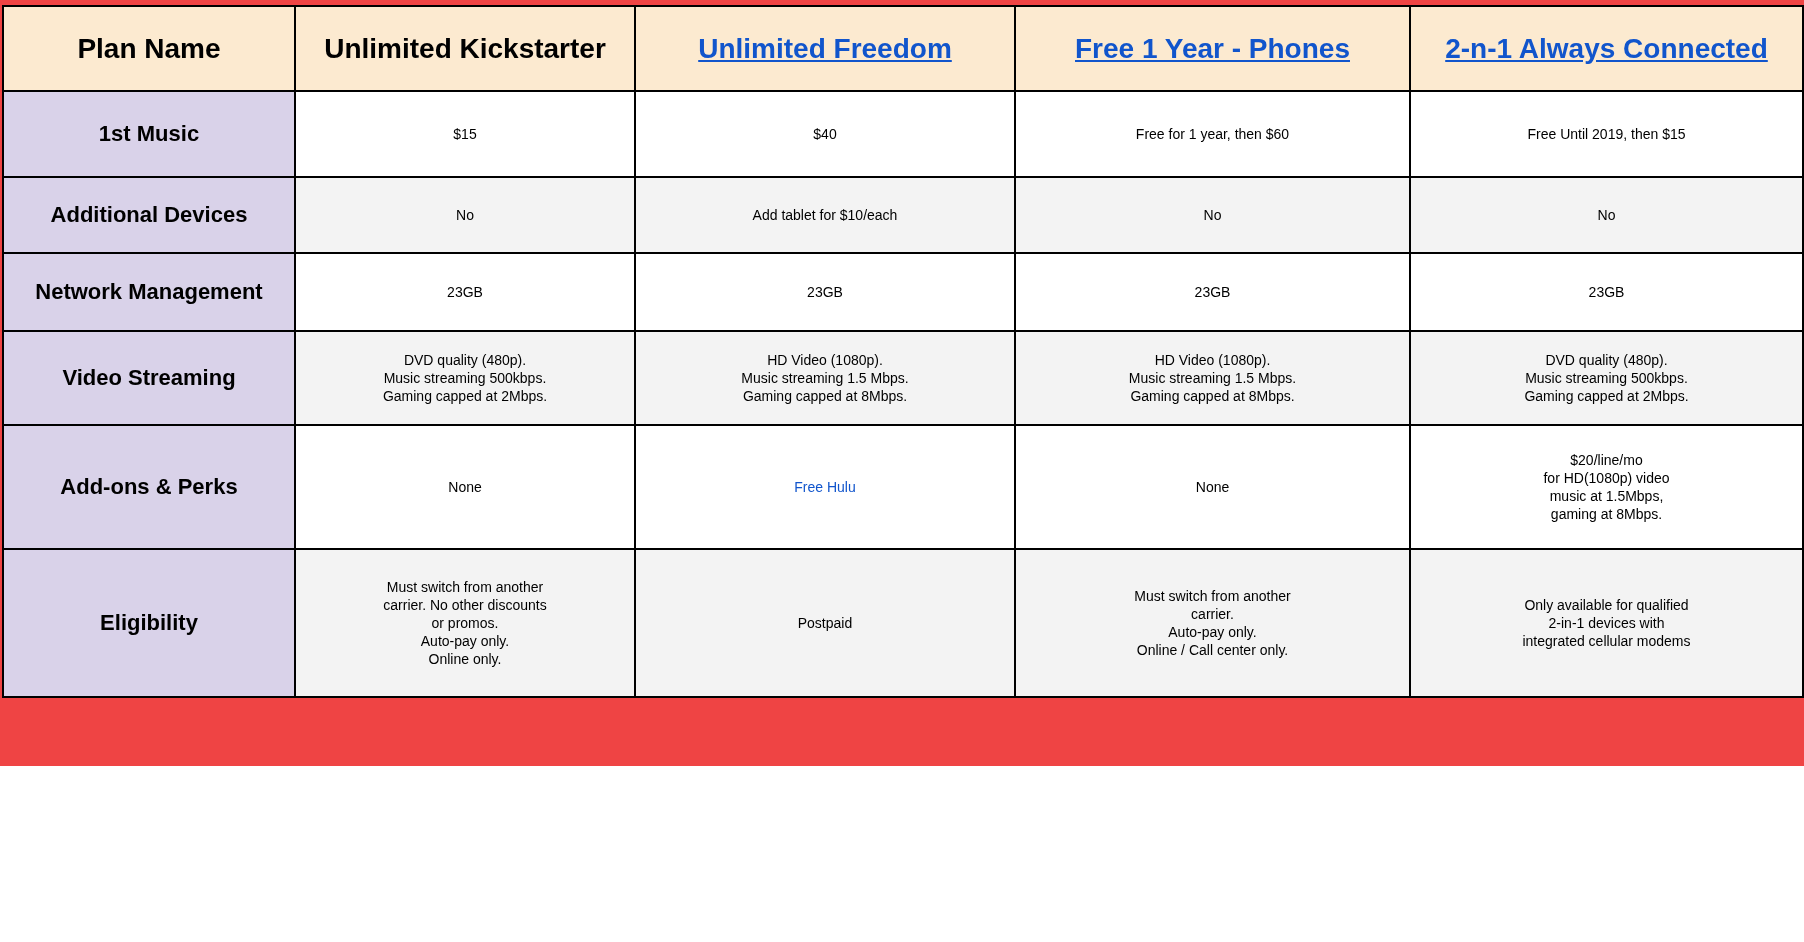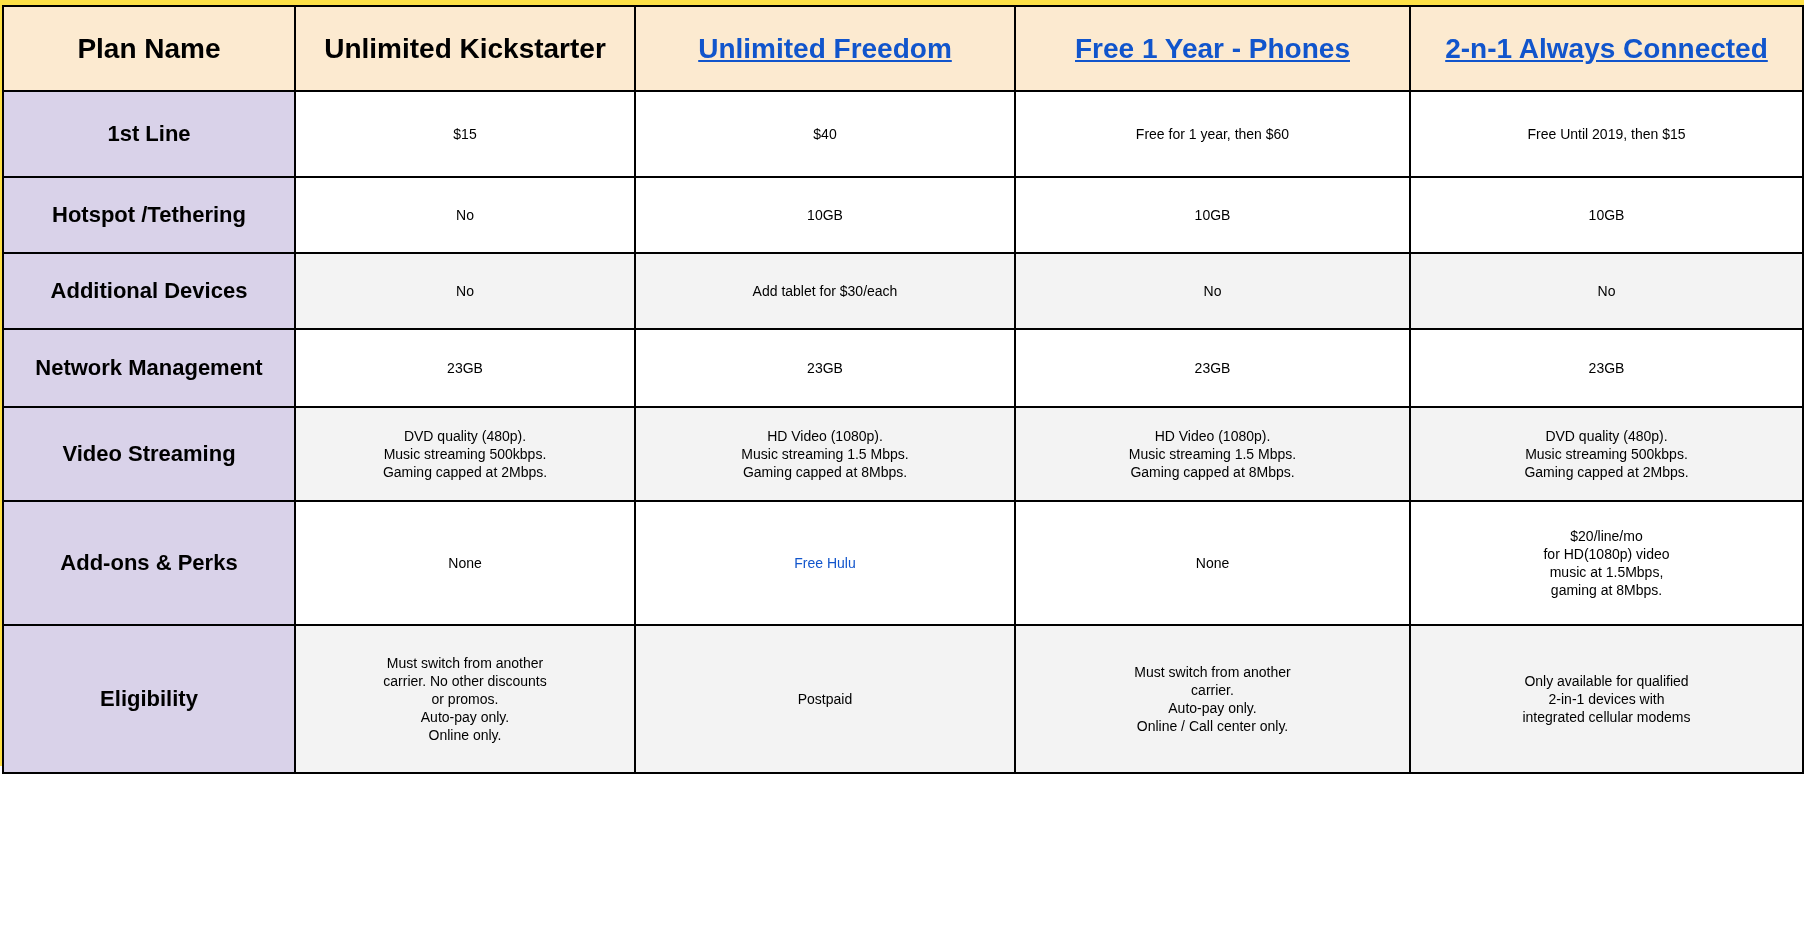--- a/index.html
+++ b/index.html
@@ -11,21 +11,21 @@
     width: 1804px;
     height: 942px;
     font-family: "Liberation Sans", sans-serif;
     overflow: hidden;
   }
   #sheet {
     position: absolute;
     left: 0; top: 0;
     width: 1804px;
     height: 766px;
-    background: #fde047;
+    background: #ef4444;
     box-sizing: border-box;
   }
   table.plan-table {
     position: absolute;
     left: 2px;
     top: 5px;
     width: 1800px;
     border-collapse: collapse;
     table-layout: fixed;
     background: #ffffff;
@@ -106,40 +106,33 @@
         <th class="plain-head">Plan Name</th>
         <th class="plain-head">Unlimited Kickstarter</th>
         <th class="link-head">Unlimited Freedom</th>
         <th class="link-head">Free 1 Year - Phones</th>
         <th class="link-head">2-n-1 Always Connected</th>
       </tr>
     </thead>
     <tbody>
 
       <tr class="white r-1st-line">
-        <th class="row-label">1st Line</th>
+        <th class="row-label">1st Music</th>
         <td class="cell">$15</td>
         <td class="cell">$40</td>
         <td class="cell">Free for 1 year, then $60</td>
         <td class="cell">Free Until 2019, then $15</td>
       </tr>
 
 
-      <tr class="white r-hotspot">
-        <th class="row-label">Hotspot /Tethering</th>
-        <td class="cell">No</td>
-        <td class="cell">10GB</td>
-        <td class="cell">10GB</td>
-        <td class="cell">10GB</td>
-      </tr>
 
       <tr class="grey r-add-devices">
         <th class="row-label">Additional Devices</th>
         <td class="cell">No</td>
-        <td class="cell">Add tablet for $30/each</td>
+        <td class="cell">Add tablet for $10/each</td>
         <td class="cell">No</td>
         <td class="cell">No</td>
       </tr>
 
       <tr class="white r-network">
         <th class="row-label">Network Management</th>
         <td class="cell">23GB</td>
         <td class="cell">23GB</td>
         <td class="cell">23GB</td>
         <td class="cell">23GB</td>

